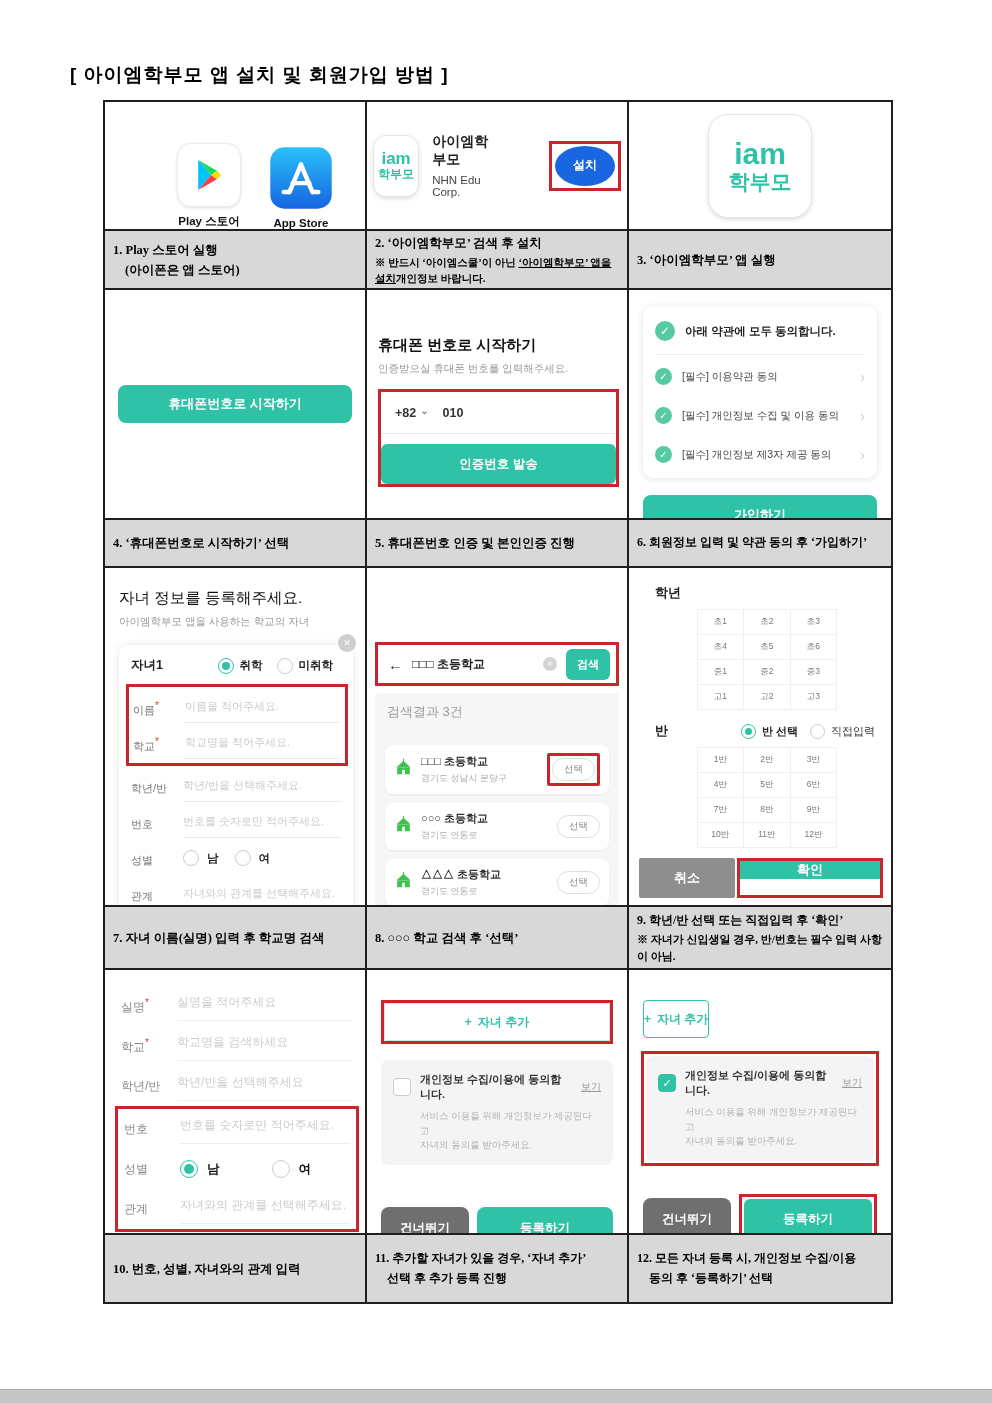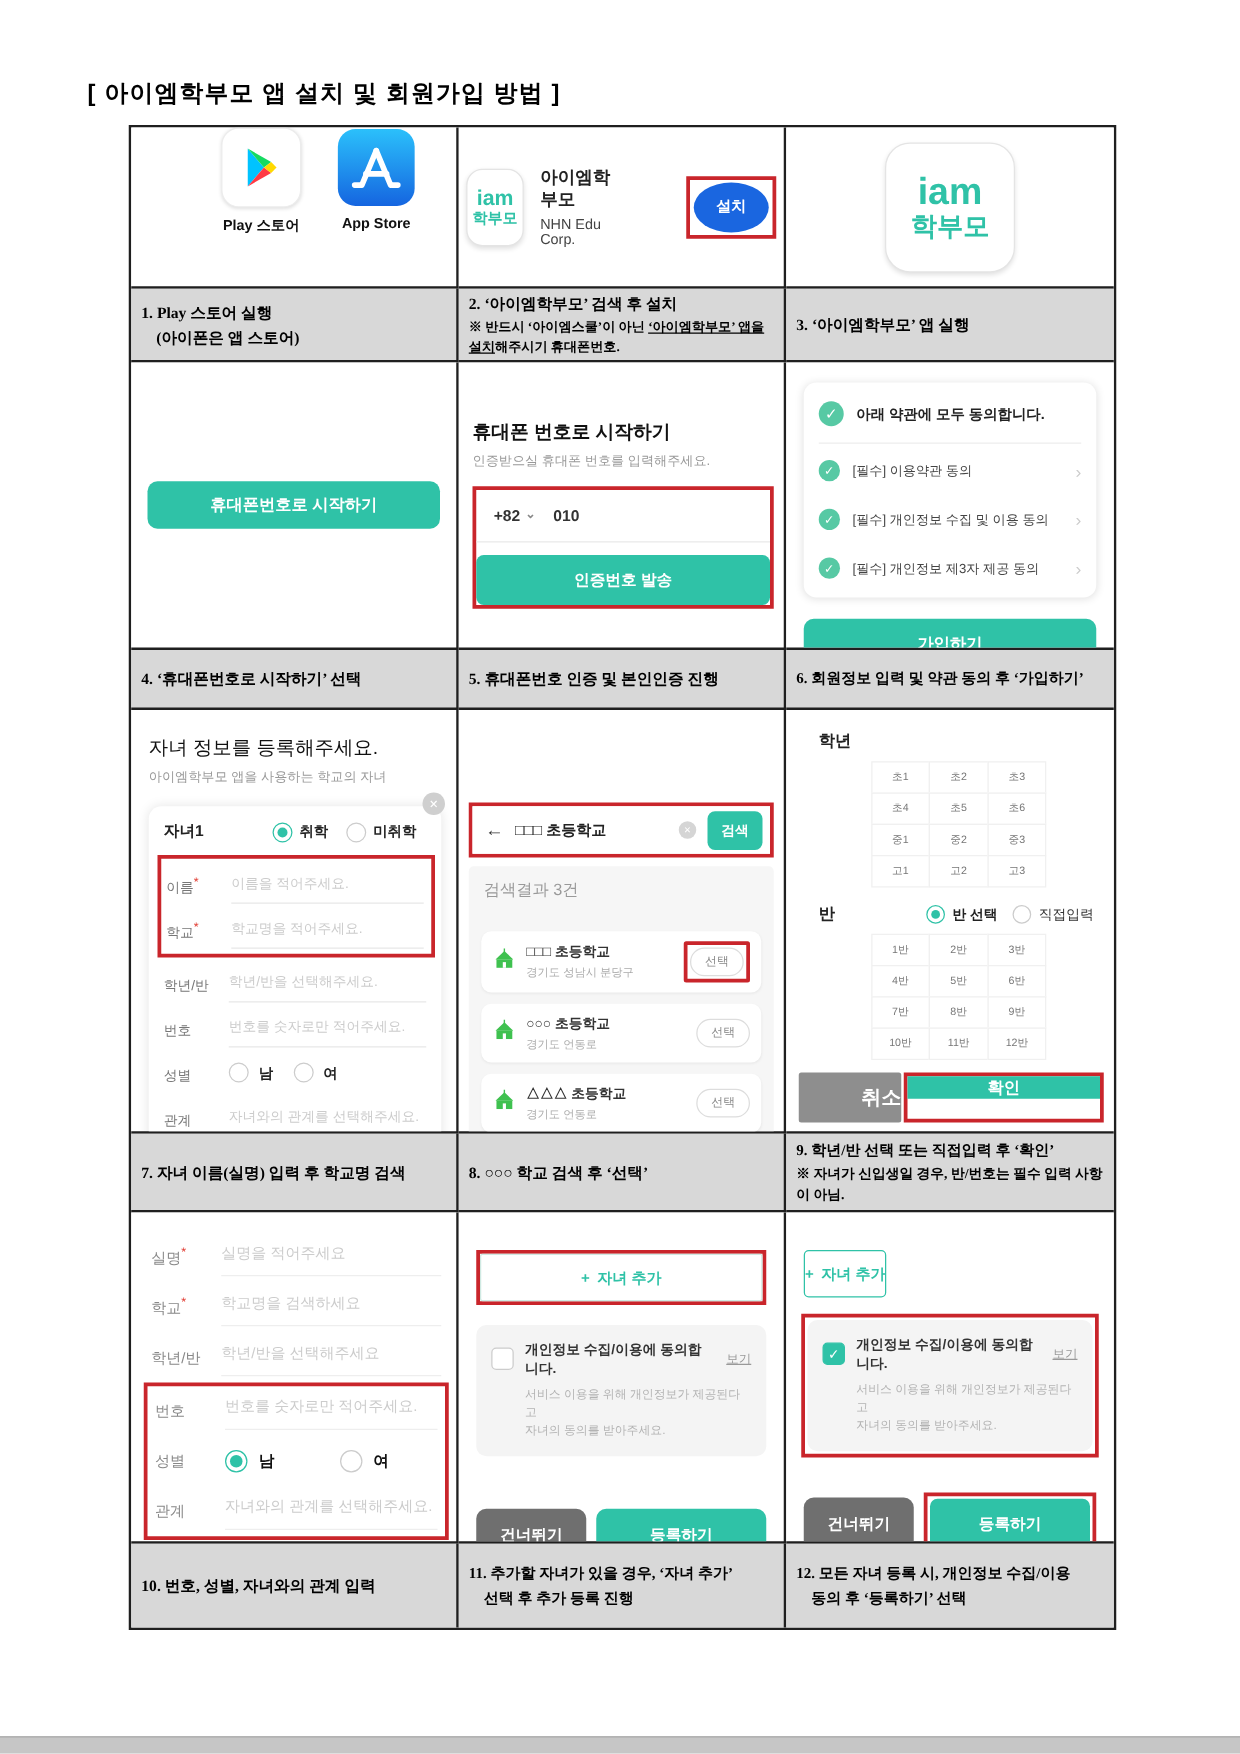--- a/index.html
+++ b/index.html
@@ -38,21 +38,21 @@
   .hl{border:3px solid var(--red);}
   .radio{width:16px; height:16px; border-radius:50%; border:1.5px solid #ccc; background:#fff;
        display:inline-block; position:relative; flex:none;}
   .radio.sel{border-color:var(--teal);}
   .radio.sel::after{content:""; position:absolute; inset:3px; border-radius:50%; background:var(--teal);}
   .check-circle{width:17px; height:17px; border-radius:50%; background:var(--teal-light); color:#fff;
        display:flex; align-items:center; justify-content:center; font-size:10px; flex:none;}
   .check-circle.lg{width:20px; height:20px; font-size:12px;}
 
   
-  .store-row{height:100%; display:flex; align-items:flex-start; justify-content:center; gap:28px;padding-left:40px;}
+  .store-row{height:100%; display:flex; align-items:flex-end; justify-content:center; gap:28px;padding-left:40px;}
   .store{display:flex; flex-direction:column; align-items:center; gap:7px;}
   .store-icon{width:64px; height:64px; border-radius:14px; display:flex; align-items:center; justify-content:center;}
   .store-icon.play{background:#fff; border:1px solid #ececec; box-shadow:0 1px 3px rgba(0,0,0,.12);}
   .store-label{font-size:11.5px; font-weight:bold; color:#111;}
   .listing{height:100%; display:flex; align-items:center; justify-content:center; gap:13px; padding:0 6px;}
   .iam-icon{background:#fff; border:1px solid #e4e4e4; box-shadow:0 2px 4px rgba(0,0,0,.12);
        display:flex; flex-direction:column; align-items:center; justify-content:center;
        color:var(--teal); font-weight:bold; line-height:1.05;}
   .iam-icon.sm{width:62px; height:62px; border-radius:13px; font-size:17px;}
   .iam-icon.sm .b{font-size:12px;}
@@ -133,22 +133,22 @@
   .gc-title{font-size:13px; font-weight:bold; color:#222;}
   .grid3{width:140px; margin:7px auto 0; display:grid; grid-template-columns:repeat(3,46.6px);}
   .gcell{height:26px; border:1px solid #f0f0f0; background:#fff; display:flex; align-items:center;
        justify-content:center; font-size:8.5px; color:#777; margin:-0.5px;}
   .gc-row{margin-top:13px; display:flex; align-items:center; padding-right:4px;}
   .gc-radios{margin-left:auto; display:flex; align-items:center; gap:6px;}
   .gc-radios .radio{width:15px; height:15px;}
   .gc-rl{font-size:11px; font-weight:bold; color:#222; margin-right:6px;}
   .gc-rl.light{font-weight:normal; color:#333; margin-right:0;}
   .gc-actions{margin:11px -4px 0 -16px; display:flex; gap:2px; align-items:stretch;}
-  .cancel-btn{width:82px; height:40px; background:#8e8e8e; color:#fff; border:none; font-size:16px;
-       font-weight:bold; border-radius:2px;text-align:right;}
+  .cancel-btn{width:96px; height:40px; background:#8e8e8e; color:#fff; border:none; font-size:13px;
+       font-weight:bold; border-radius:2px;}
   .confirm-hl{flex:1; display:flex;}
   .confirm-btn{flex:1; height:18px; border-radius:0; font-size:13px;}
 
   
   .pf2{padding:16px 12px 0 16px;}
   .f2-row{display:flex; align-items:center; height:40px;}
   .f2-label{width:56px; flex:none; font-size:12px; color:#888;}
   .f2-input{flex:1; font-size:12px; color:#ccc; border-bottom:1px solid #eee; padding:3px 0 9px;}
   .f2-plain{flex:1; display:flex; align-items:center; gap:9px;}
   .f2-plain .radio{width:18px; height:18px;}
@@ -252,21 +252,21 @@
       </div>
     </div>
   </div>
 
   <div class="cell c1 hc2 cap">
     <div class="l1">1. Play 스토어 실행</div>
     <div class="l2">(아이폰은 앱 스토어)</div>
   </div>
   <div class="cell c2 hc2 cap">
     <div class="l1">2. ‘아이엠학부모’ 검색 후 설치</div>
-    <div class="note"><span>※ 반드시 ‘아이엠스쿨’이 아닌 </span><span class="u">‘아이엠학부모’ 앱을 설치</span><span>해주시기 휴대폰번호.</span></div>
+    <div class="note"><span>※ 반드시 ‘아이엠스쿨’이 아닌 </span><span class="u">‘아이엠학부모’ 앱을 설치</span><span>개인정보 바랍니다.</span></div>
   </div>
   <div class="cell c3 hc2 cap">
     <div class="l1">3. ‘아이엠학부모’ 앱 실행</div>
   </div>
 
   <div class="cell c1 h3 center-flex">
     <button class="teal-btn start-btn">휴대폰번호로 시작하기</button>
   </div>
 
   <div class="cell c2 h3">

